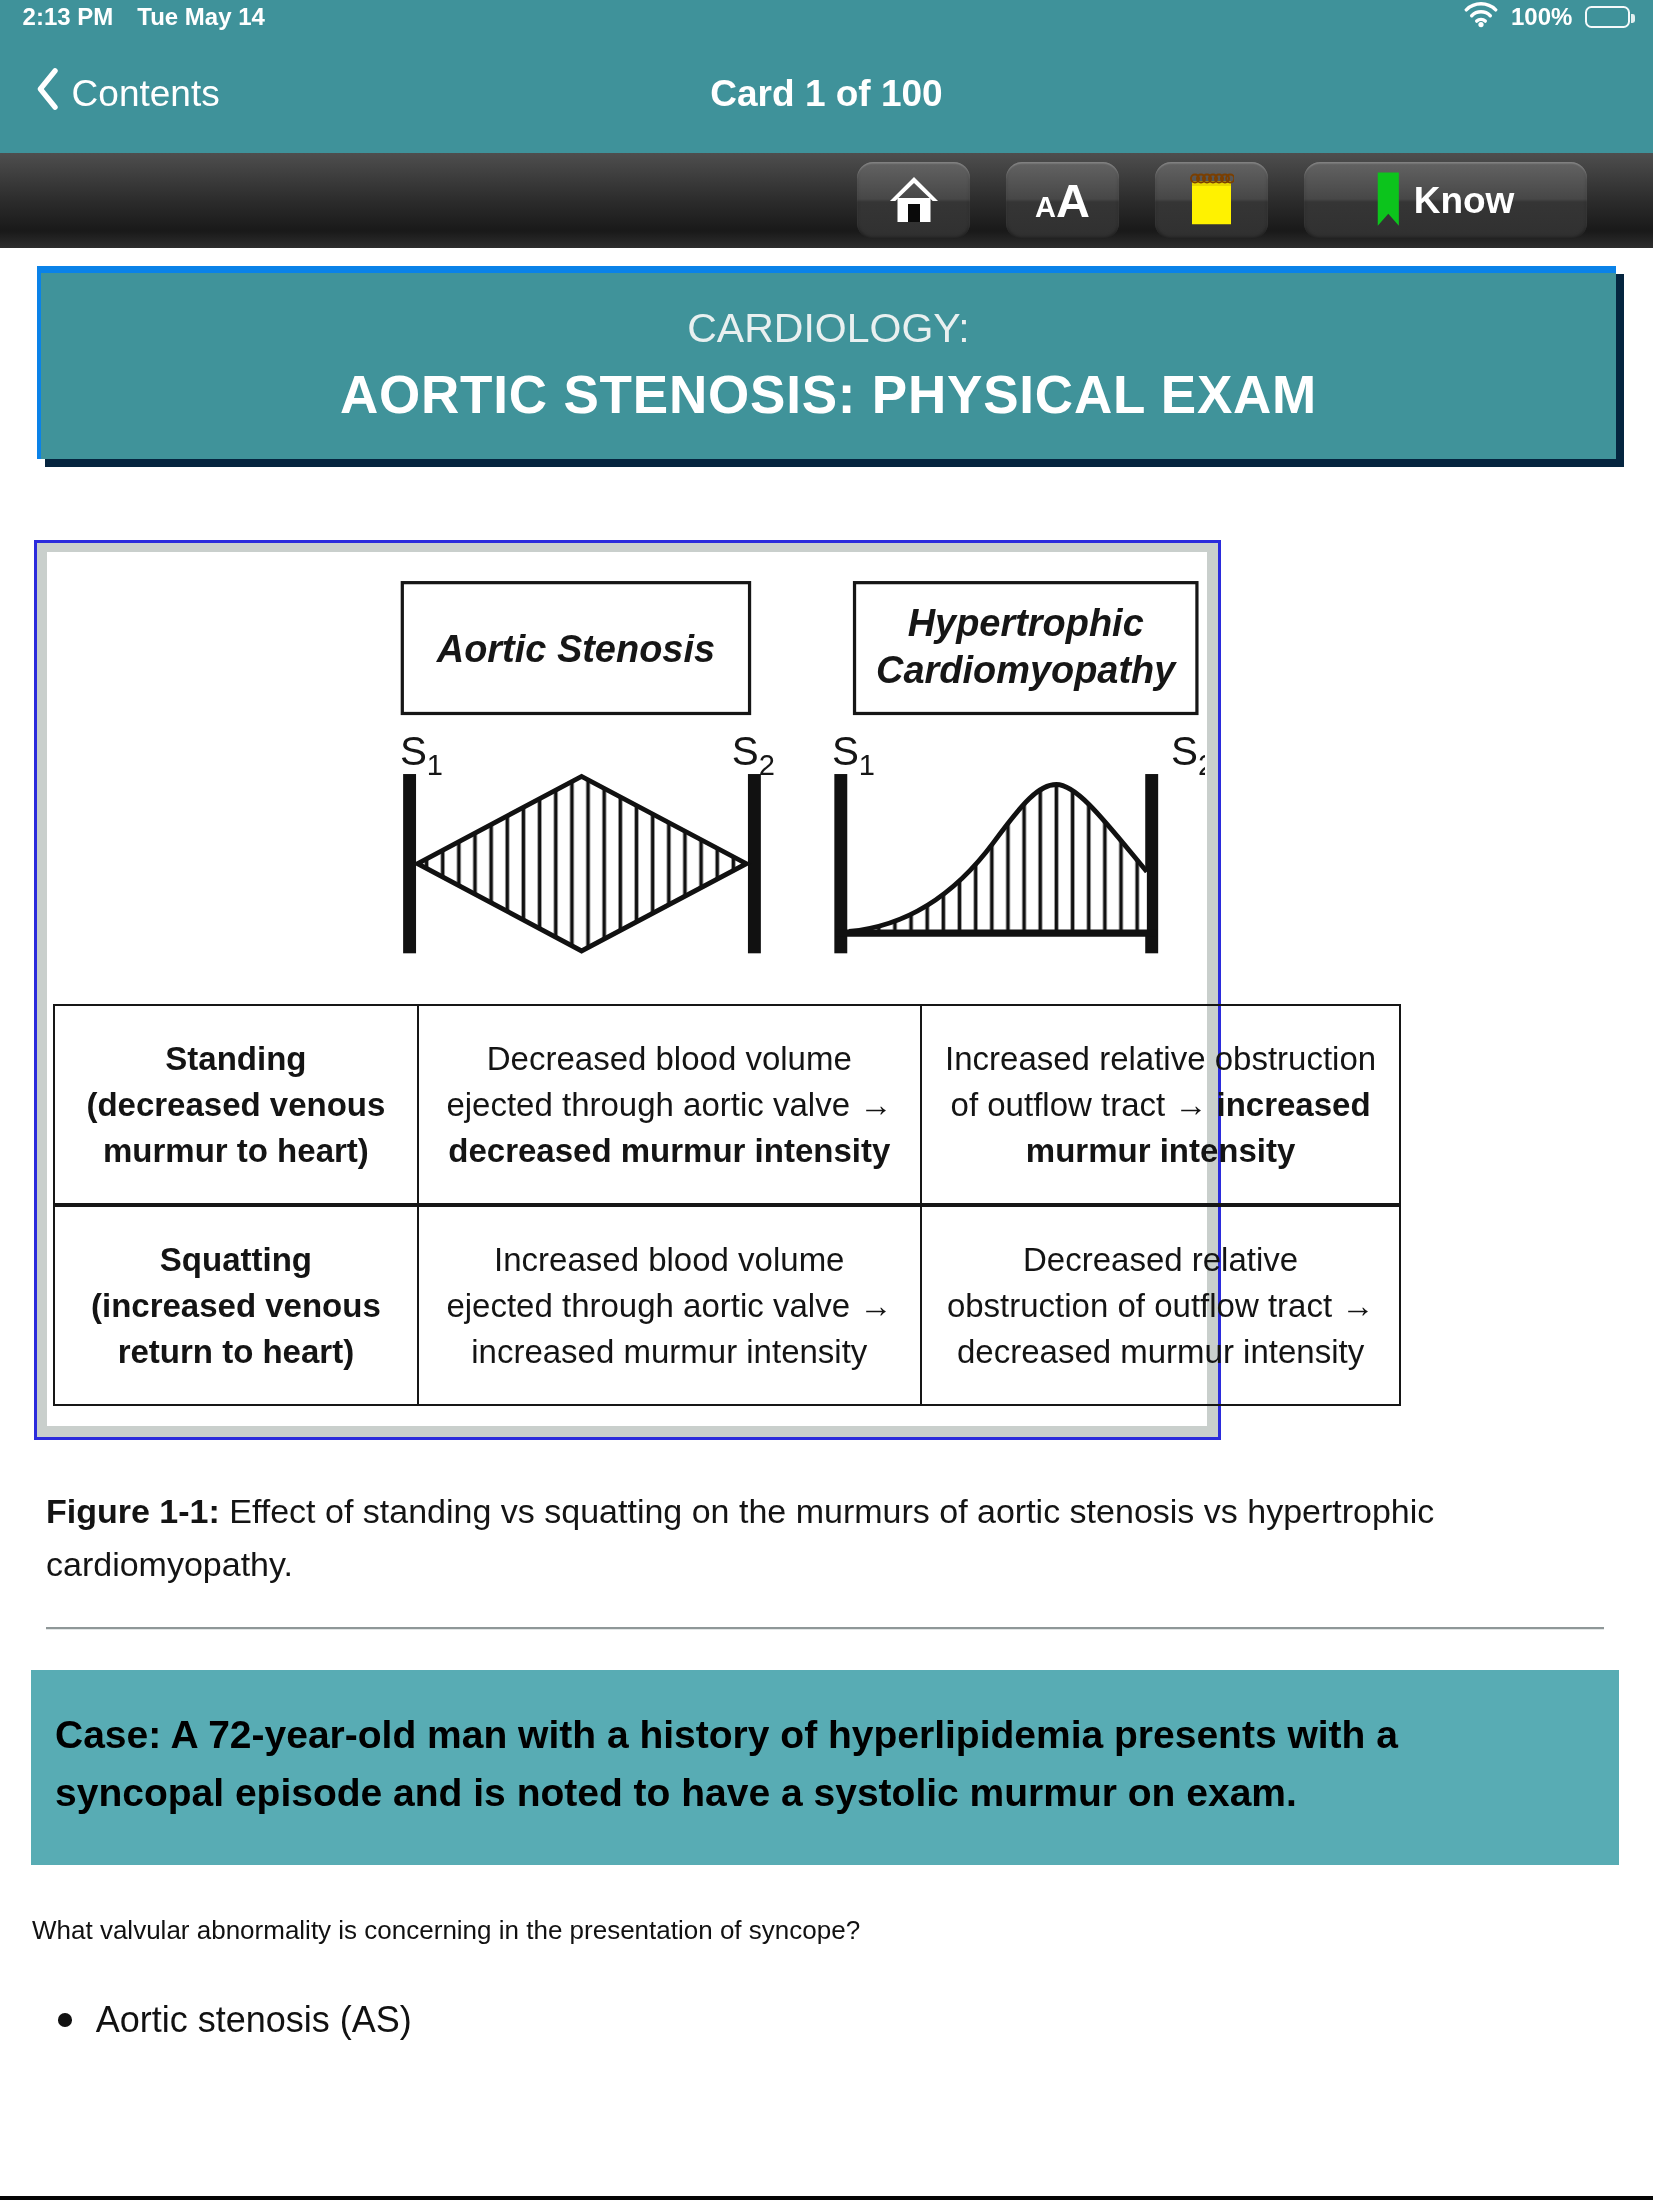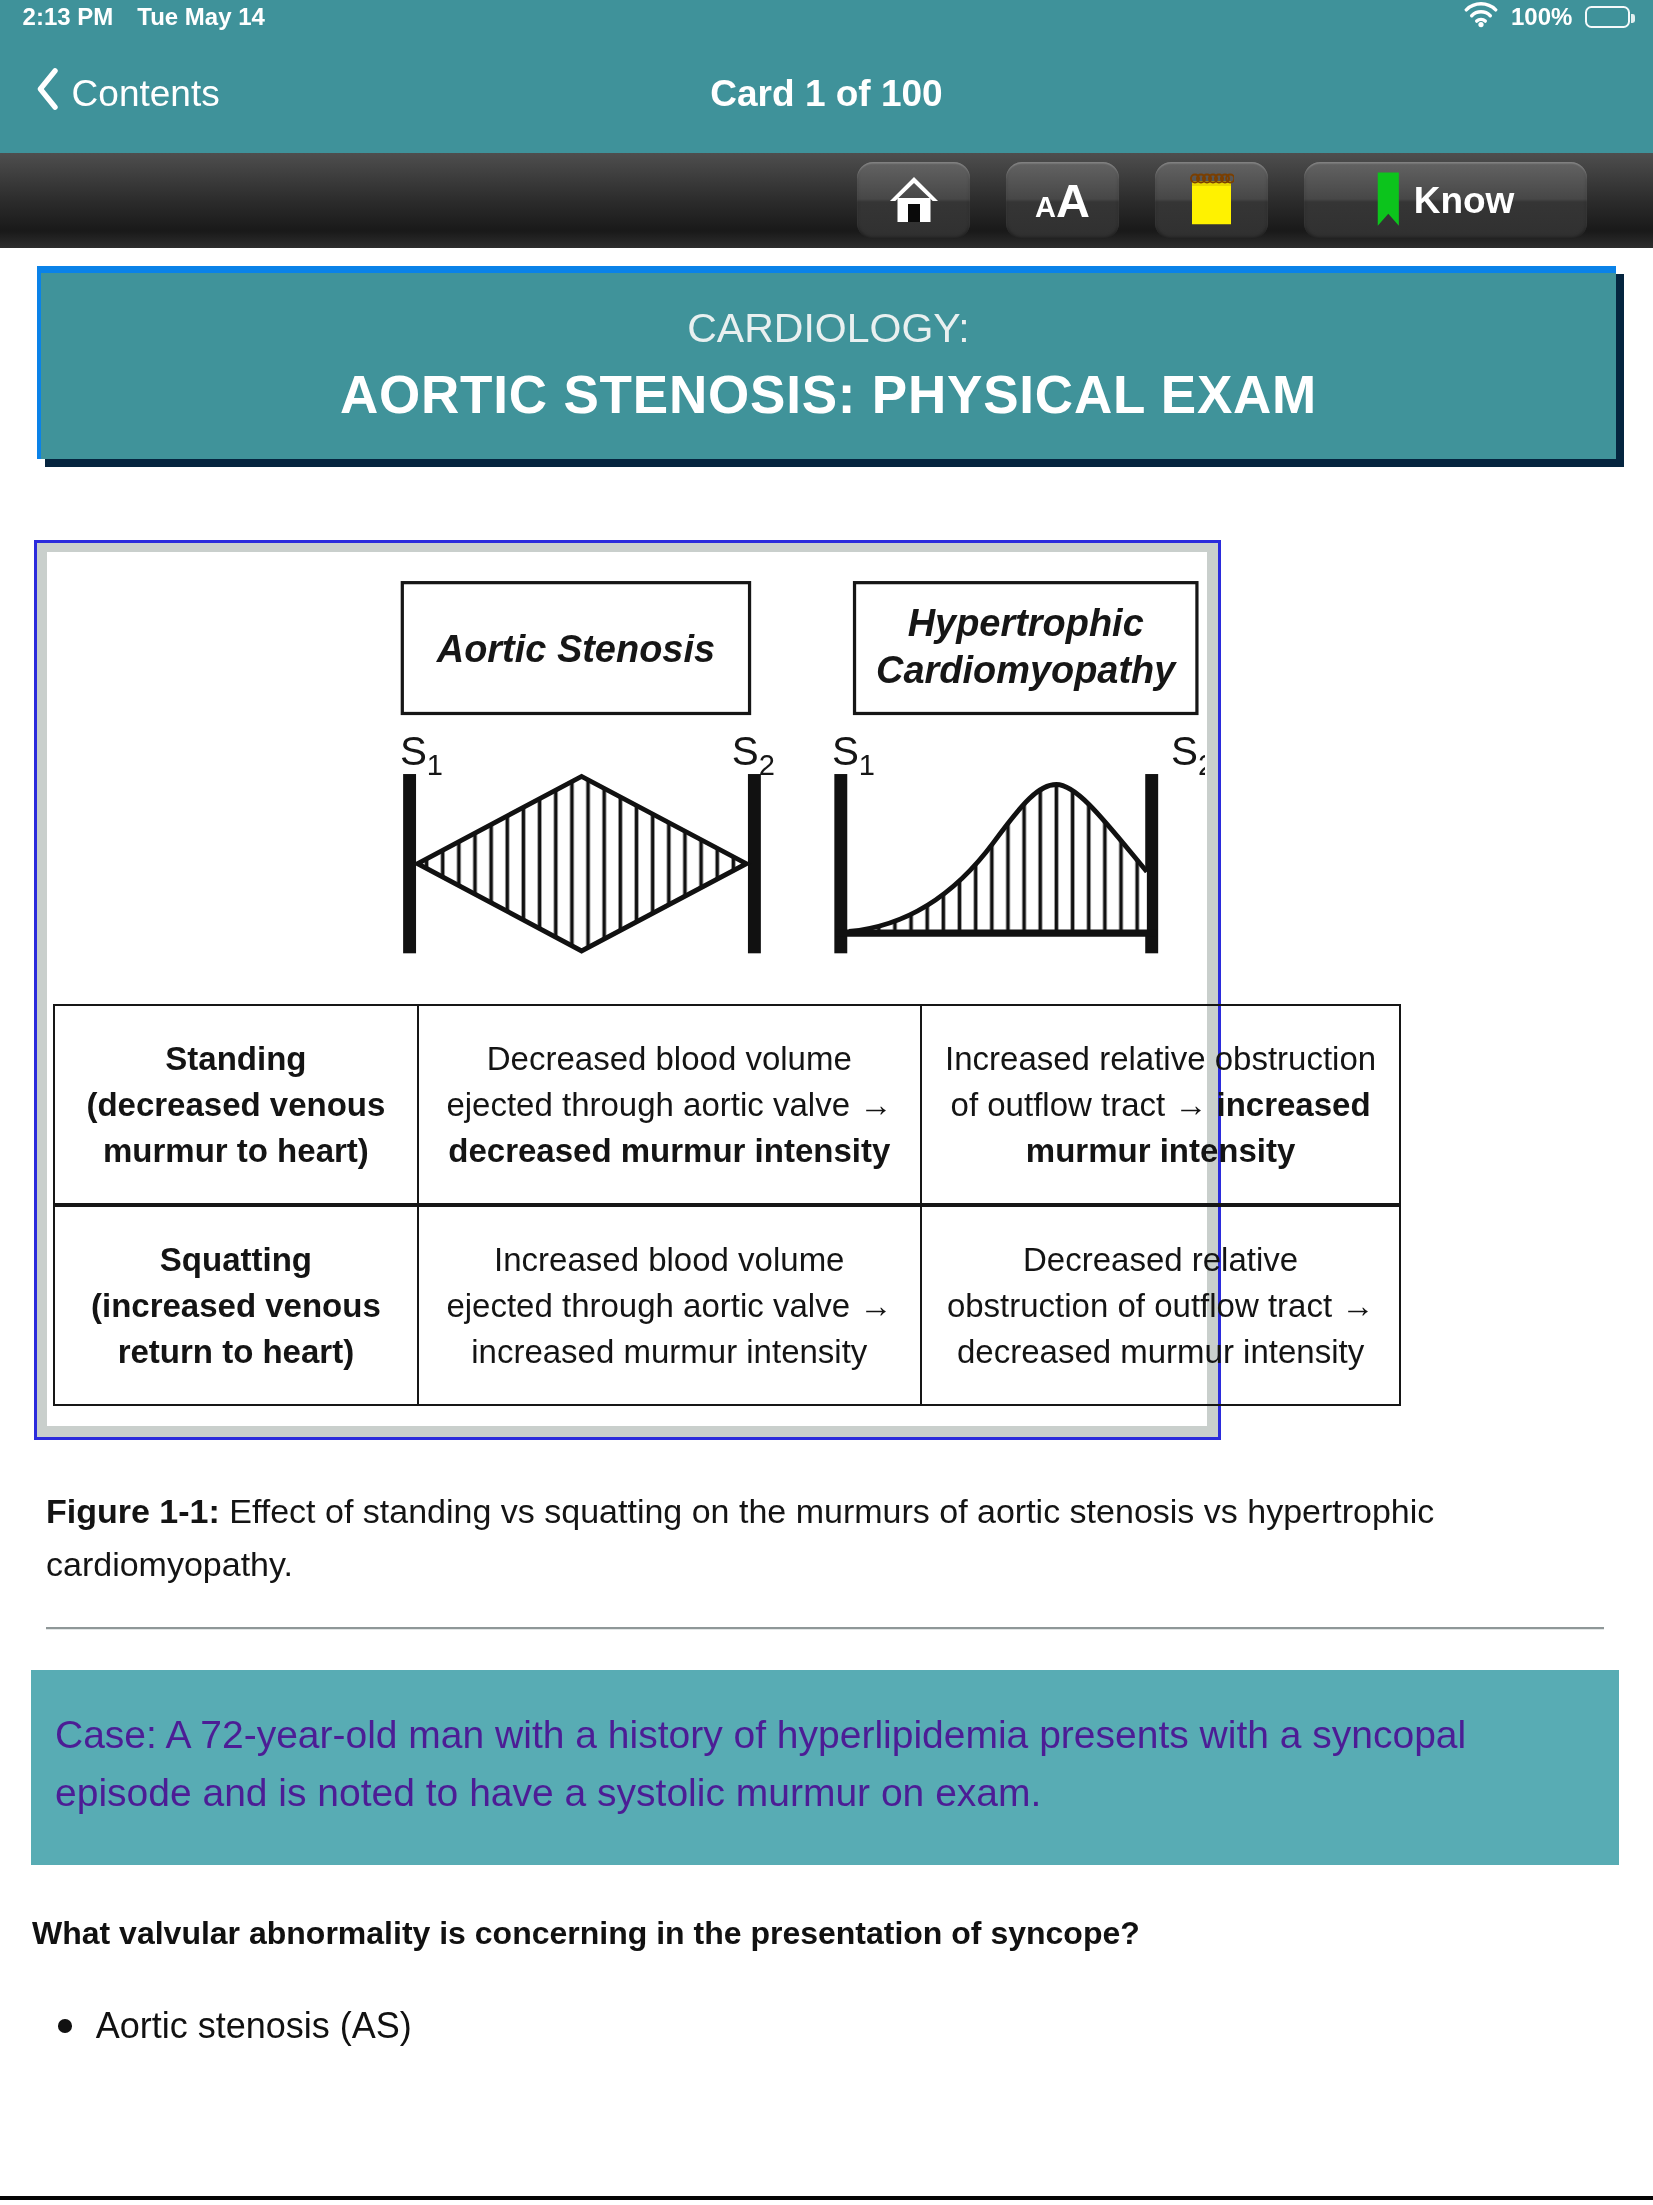--- a/index.html
+++ b/index.html
@@ -96,23 +96,23 @@
   .caption b { font-weight:bold; }
   .divider {
     margin:37px 0 0 46px; width:1558px; height:2.4px;
     background:#8F9798; border-bottom:1.6px solid #E3E7E7;
   }
   
   .case-box {
     margin:40px 34px 0 31px; background:#58ACB4;
     padding:36px 48px 42px 24px;
   }
-  .case-text { font-size:39px; font-weight:normal; color:#4c1d95; line-height:1.5; }
-  
-  .q1 { margin:50px 48px 0 32px; font-size:32px; font-weight:bold; }
+  .case-text { font-size:39px; font-weight:bold; color:#000000; line-height:1.5; }
+  
+  .q1 { margin:50px 48px 0 32px; font-size:26px; font-weight:normal; }
   .bullet-row { margin:53px 48px 0 58px; display:flex; align-items:center; gap:24px; font-size:36px; }
   .bullet-dot { width:13.7px; height:13.7px; background:#111; border-radius:50%; flex:0 0 auto; }
   .bottom-rule { position:absolute; left:0; right:0; top:2196px; height:4px; background:#050505; }
   svg text { font-family:"Liberation Sans", sans-serif; }
 </style>
 </head>
 <body>
 
 <div class="status-bar">
   <div class="status-left">

